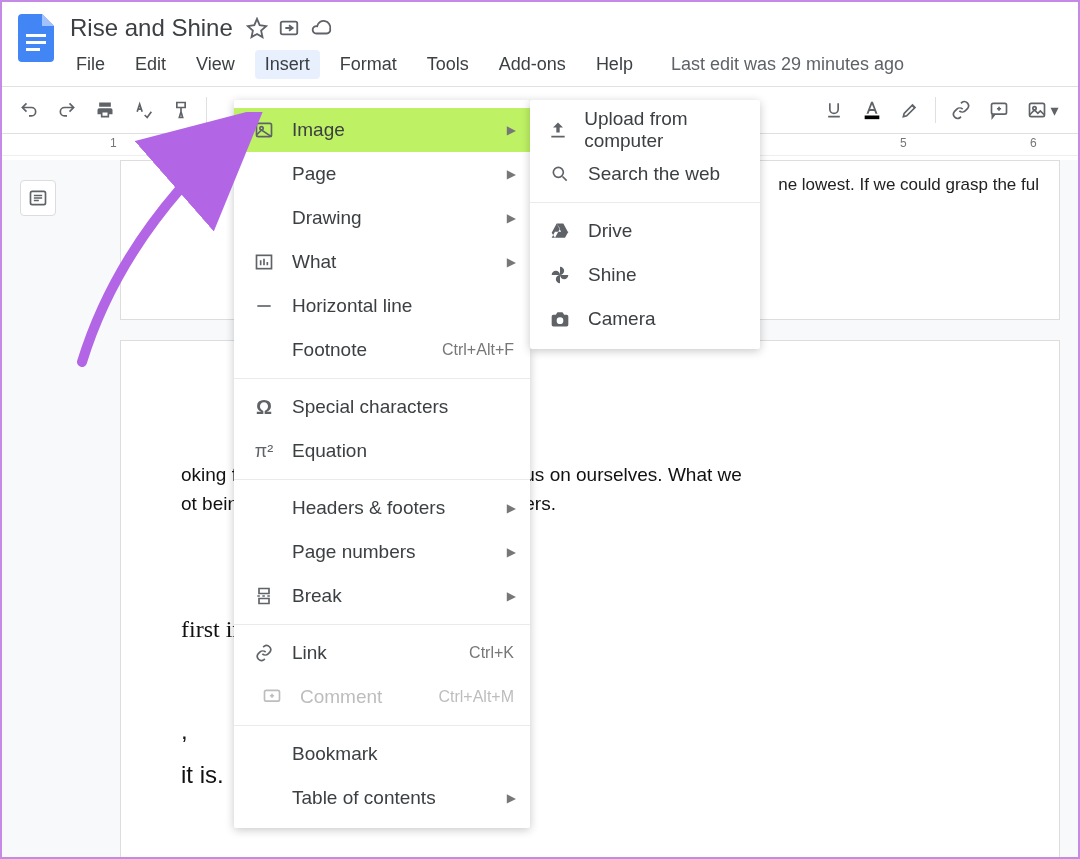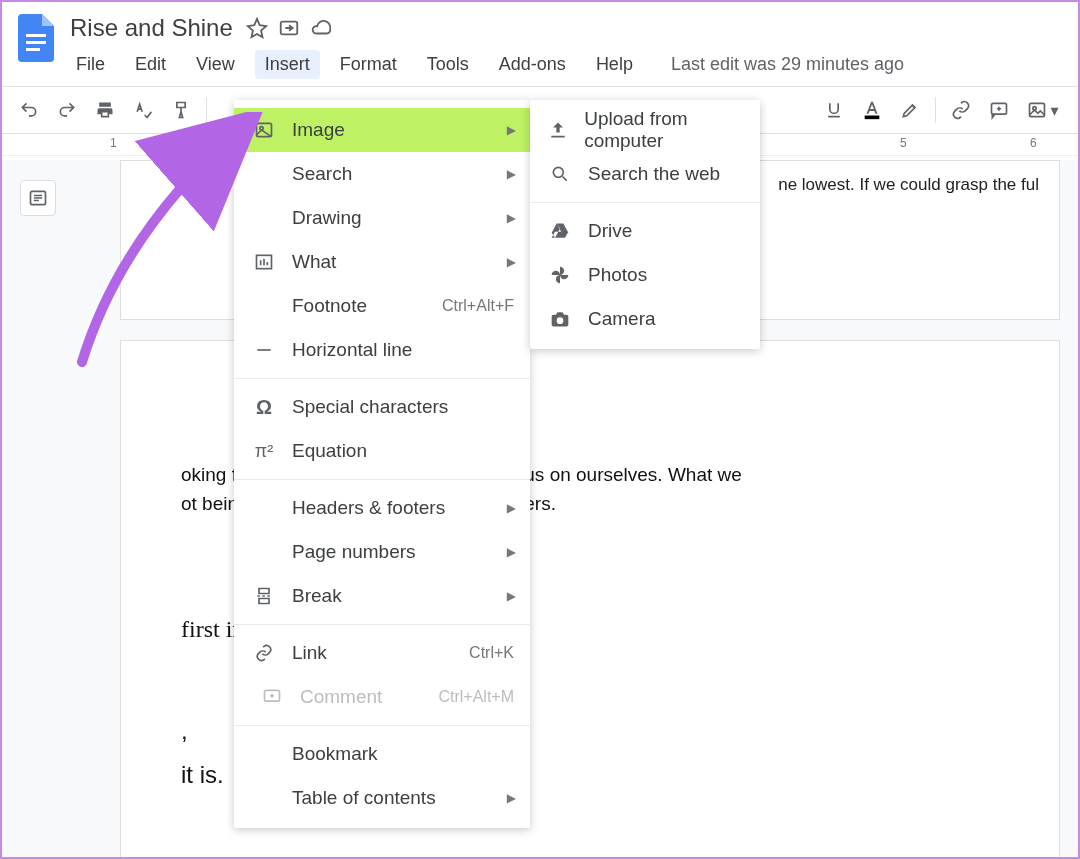--- a/index.html
+++ b/index.html
@@ -203,48 +203,48 @@
         <svg width="20" height="20" viewBox="0 0 24 24" fill="none" stroke="#5f6368" stroke-width="2">
           <rect x="3" y="4" width="18" height="16" rx="2"></rect>
           <circle cx="9" cy="10" r="2"></circle>
           <path d="M3 18l6-6 12 8"></path>
         </svg>
       </span>
     <span>Image</span>
     <span class="dd-arrow">▶</span>
   </div>
   <div class="dd-item noicon">
-    <span>Search</span>
+    <span>Page</span>
     <span class="dd-arrow">▶</span>
   </div>
   <div class="dd-item noicon">
     <span>Drawing</span>
     <span class="dd-arrow">▶</span>
   </div>
   <div class="dd-item">
     <span class="dd-icon">
         <svg width="20" height="20" viewBox="0 0 24 24" fill="none" stroke="#5f6368" stroke-width="2">
           <rect x="3" y="4" width="18" height="16"></rect>
           <path d="M8 16V10M12 16V8M16 16v-4"></path>
         </svg>
       </span>
     <span>What</span>
     <span class="dd-arrow">▶</span>
   </div>
+  <div class="dd-item">
+    <span class="dd-icon">
+        <svg width="20" height="20" viewBox="0 0 24 24" stroke="#5f6368" stroke-width="2">
+          <path d="M4 12h16"></path>
+        </svg>
+      </span>
+    <span>Horizontal line</span>
+  </div>
   <div class="dd-item noicon">
     <span>Footnote</span>
     <span class="dd-shortcut">Ctrl+Alt+F</span>
-  </div>
-  <div class="dd-item">
-    <span class="dd-icon">
-        <svg width="20" height="20" viewBox="0 0 24 24" stroke="#5f6368" stroke-width="2">
-          <path d="M4 12h16"></path>
-        </svg>
-      </span>
-    <span>Horizontal line</span>
   </div>
   <div class="dd-sep"></div>
   <div class="dd-item">
     <span class="dd-icon" style="font-size:20px;font-weight:bold;">Ω</span>
     <span>Special characters</span>
   </div>
   <div class="dd-item">
     <span class="dd-icon" style="font-size:18px;">π²</span>
     <span>Equation</span>
   </div>
@@ -322,21 +322,21 @@
         </svg>
       </span>
     <span>Drive</span>
   </div>
   <div class="dd-item">
     <span class="dd-icon">
         <svg width="20" height="20" viewBox="0 0 24 24" fill="#5f6368">
           <path d="M12 2a5 5 0 0 1 0 10V2zm0 20a5 5 0 0 1 0-10v10zM2 12a5 5 0 0 1 10 0H2zm20 0a5 5 0 0 1-10 0h10z"></path>
         </svg>
       </span>
-    <span>Photos</span>
+    <span>Shine</span>
   </div>
   <div class="dd-item">
     <span class="dd-icon">
         <svg width="20" height="20" viewBox="0 0 24 24" fill="#5f6368">
           <path d="M4 7h3l2-3h6l2 3h3a2 2 0 0 1 2 2v10a2 2 0 0 1-2 2H4a2 2 0 0 1-2-2V9a2 2 0 0 1 2-2zm8 3a4 4 0 1 0 0 8 4 4 0 0 0 0-8z"></path>
         </svg>
       </span>
     <span>Camera</span>
   </div>
 </div>

